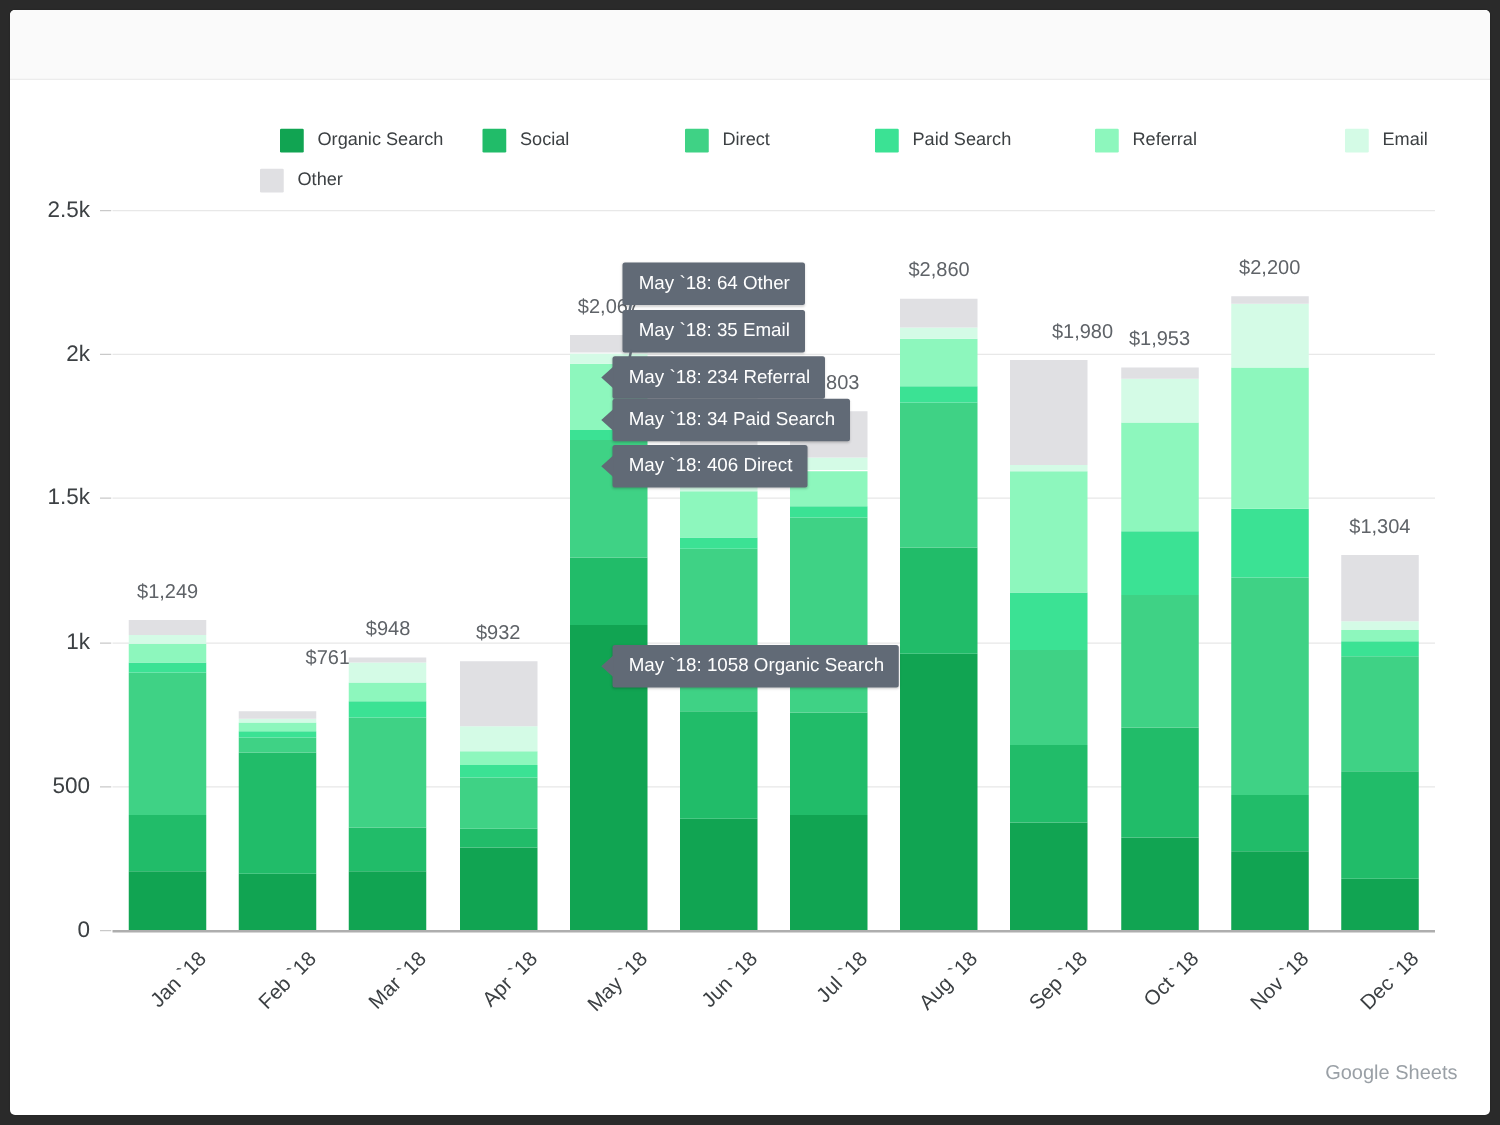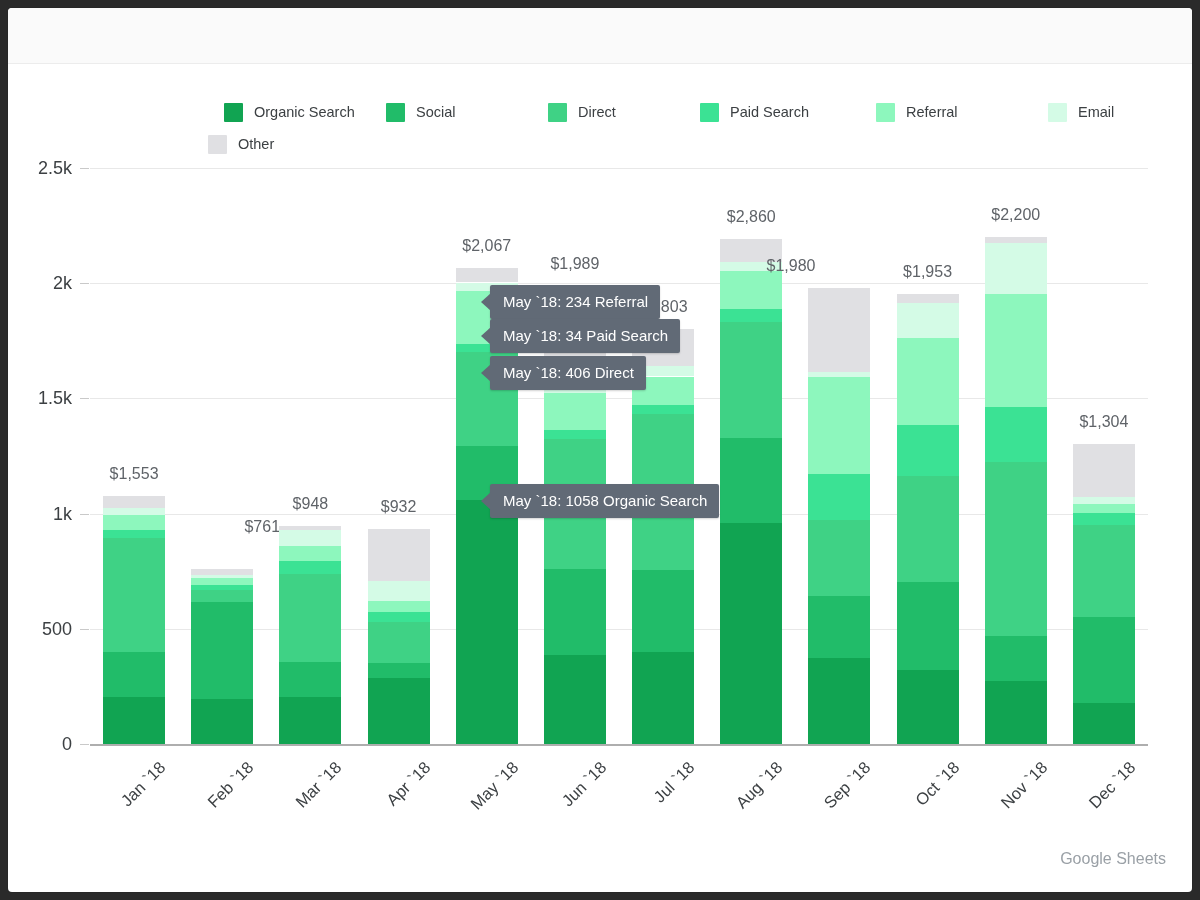--- a/index.html
+++ b/index.html
@@ -110,21 +110,21 @@
           <span class="legend-label">Direct</span>
         </div>
         <div class="legend-item" style="position: absolute; left: 492px; top: 0px;">
           <span class="legend-swatch" style="background: rgb(59, 226, 148);"></span>
           <span class="legend-label">Paid Search</span>
         </div>
         <div class="legend-item" style="position: absolute; left: 668px; top: 0px;">
           <span class="legend-swatch" style="background: rgb(141, 247, 189);"></span>
           <span class="legend-label">Referral</span>
         </div>
-        <div class="legend-item" style="position: absolute; left: 816px; top: 0px; padding-left: 24px;">
+        <div class="legend-item" style="position: absolute; left: 844px; top: 0px; padding-left: 24px;">
           <span class="legend-swatch" style="background: rgb(212, 251, 230);"></span>
           <span class="legend-label">Email</span>
         </div>
       </div>
       <div class="legend-row" style="position: relative; height: 32px;">
         <div class="legend-item" style="position: absolute; left: 0px; top: 0px;">
           <span class="legend-swatch" style="background: rgb(224, 224, 227);"></span>
           <span class="legend-label">Other</span>
         </div>
       </div>
@@ -151,21 +151,21 @@
       <div class="axis-line" style="left: 82px; top: 736px; width: 1058px; height: 2px;"></div>
       <div class="bar" style="left: 95.0833px; width: 62px; top: 160px; height: 576px;">
         <div class="seg" style="top: 528.768px; height: 47.232px; background: rgb(17, 164, 82);"></div>
         <div class="seg" style="top: 483.61px; height: 45.1584px; background: rgb(33, 188, 105);"></div>
         <div class="seg" style="top: 370.253px; height: 113.357px; background: rgb(63, 210, 133);"></div>
         <div class="seg" style="top: 362.189px; height: 8.064px; background: rgb(59, 226, 148);"></div>
         <div class="seg" style="top: 347.213px; height: 14.976px; background: rgb(141, 247, 189);"></div>
         <div class="seg" style="top: 339.84px; height: 7.3728px; background: rgb(212, 251, 230);"></div>
         <div class="seg" style="top: 327.629px; height: 12.2112px; background: rgb(224, 224, 227);"></div>
       </div>
-      <div class="bar-total" style="left: 126.083px; top: 456.629px;">$1,553</div>
+      <div class="bar-total" style="left: 126.083px; top: 456.629px;">$1,249</div>
       <div class="xlabel" style="left: 38.0833px; top: 750px; width: 110px;">Jan `18</div>
       <div class="bar" style="left: 183.25px; width: 62px; top: 160px; height: 576px;">
         <div class="seg" style="top: 531.072px; height: 44.928px; background: rgb(17, 164, 82);"></div>
         <div class="seg" style="top: 434.304px; height: 96.768px; background: rgb(33, 188, 105);"></div>
         <div class="seg" style="top: 421.632px; height: 12.672px; background: rgb(63, 210, 133);"></div>
         <div class="seg" style="top: 417.485px; height: 4.1472px; background: rgb(59, 226, 148);"></div>
         <div class="seg" style="top: 409.882px; height: 7.6032px; background: rgb(141, 247, 189);"></div>
         <div class="seg" style="top: 407.117px; height: 2.7648px; background: rgb(212, 251, 230);"></div>
         <div class="seg" style="top: 400.666px; height: 6.4512px; background: rgb(224, 224, 227);"></div>
       </div>
@@ -239,21 +239,21 @@
       <div class="xlabel" style="left: 655.25px; top: 750px; width: 110px;">Aug `18</div>
       <div class="bar" style="left: 800.417px; width: 62px; top: 160px; height: 576px;">
         <div class="seg" style="top: 489.6px; height: 86.4px; background: rgb(17, 164, 82);"></div>
         <div class="seg" style="top: 427.853px; height: 61.7472px; background: rgb(33, 188, 105);"></div>
         <div class="seg" style="top: 351.821px; height: 76.032px; background: rgb(63, 210, 133);"></div>
         <div class="seg" style="top: 305.741px; height: 46.08px; background: rgb(59, 226, 148);"></div>
         <div class="seg" style="top: 209.434px; height: 96.3072px; background: rgb(141, 247, 189);"></div>
         <div class="seg" style="top: 203.674px; height: 5.76px; background: rgb(212, 251, 230);"></div>
         <div class="seg" style="top: 119.808px; height: 83.8656px; background: rgb(224, 224, 227);"></div>
       </div>
-      <div class="bar-total" style="left: 783px; top: 248.808px;">$1,980</div>
+      <div class="bar-total" style="left: 858px; top: 248.808px;">$1,980</div>
       <div class="xlabel" style="left: 743.417px; top: 750px; width: 110px;">Sep `18</div>
       <div class="bar" style="left: 888.583px; width: 62px; top: 160px; height: 576px;">
         <div class="seg" style="top: 502.272px; height: 73.728px; background: rgb(17, 164, 82);"></div>
         <div class="seg" style="top: 413.568px; height: 88.704px; background: rgb(33, 188, 105);"></div>
         <div class="seg" style="top: 307.584px; height: 105.984px; background: rgb(63, 210, 133);"></div>
         <div class="seg" style="top: 256.896px; height: 50.688px; background: rgb(59, 226, 148);"></div>
         <div class="seg" style="top: 170.496px; height: 86.4px; background: rgb(141, 247, 189);"></div>
         <div class="seg" style="top: 134.784px; height: 35.712px; background: rgb(212, 251, 230);"></div>
         <div class="seg" style="top: 126.029px; height: 8.7552px; background: rgb(224, 224, 227);"></div>
       </div>
@@ -274,21 +274,23 @@
         <div class="seg" style="top: 534.989px; height: 41.0112px; background: rgb(17, 164, 82);"></div>
         <div class="seg" style="top: 449.28px; height: 85.7088px; background: rgb(33, 188, 105);"></div>
         <div class="seg" style="top: 356.659px; height: 92.6208px; background: rgb(63, 210, 133);"></div>
         <div class="seg" style="top: 345.139px; height: 11.52px; background: rgb(59, 226, 148);"></div>
         <div class="seg" style="top: 335.923px; height: 9.216px; background: rgb(141, 247, 189);"></div>
         <div class="seg" style="top: 328.55px; height: 7.3728px; background: rgb(212, 251, 230);"></div>
         <div class="seg" style="top: 275.558px; height: 52.992px; background: rgb(224, 224, 227);"></div>
       </div>
       <div class="bar-total" style="left: 1095.92px; top: 404.558px;">$1,304</div>
       <div class="xlabel" style="left: 1007.92px; top: 750px; width: 110px;">Dec `18</div>
+      <div class="tooltip up" style="left: 490px; top: 202px;">May `18: 64 Other<span class="tip-arrow"></span></div>
+      <div class="tooltip up" style="left: 490px; top: 240px;">May `18: 35 Email<span class="tip-arrow"></span></div>
       <div class="tooltip" style="left: 482px; top: 277px;">May `18: 234 Referral<span class="tip-arrow"></span></div>
       <div class="tooltip" style="left: 482px; top: 311px;">May `18: 34 Paid Search<span class="tip-arrow"></span></div>
       <div class="tooltip" style="left: 482px; top: 348px;">May `18: 406 Direct<span class="tip-arrow"></span></div>
-      <div class="tooltip" style="left: 482px; top: 476px;">May `18: 1058 Organic Search<span class="tip-arrow"></span></div>
+      <div class="tooltip" style="left: 482px; top: 508px;">May `18: 1058 Organic Search<span class="tip-arrow"></span></div>
     </div>
 
   <div id="footer-brand">Google Sheets</div>
 
 </div>
 
 </body></html>

